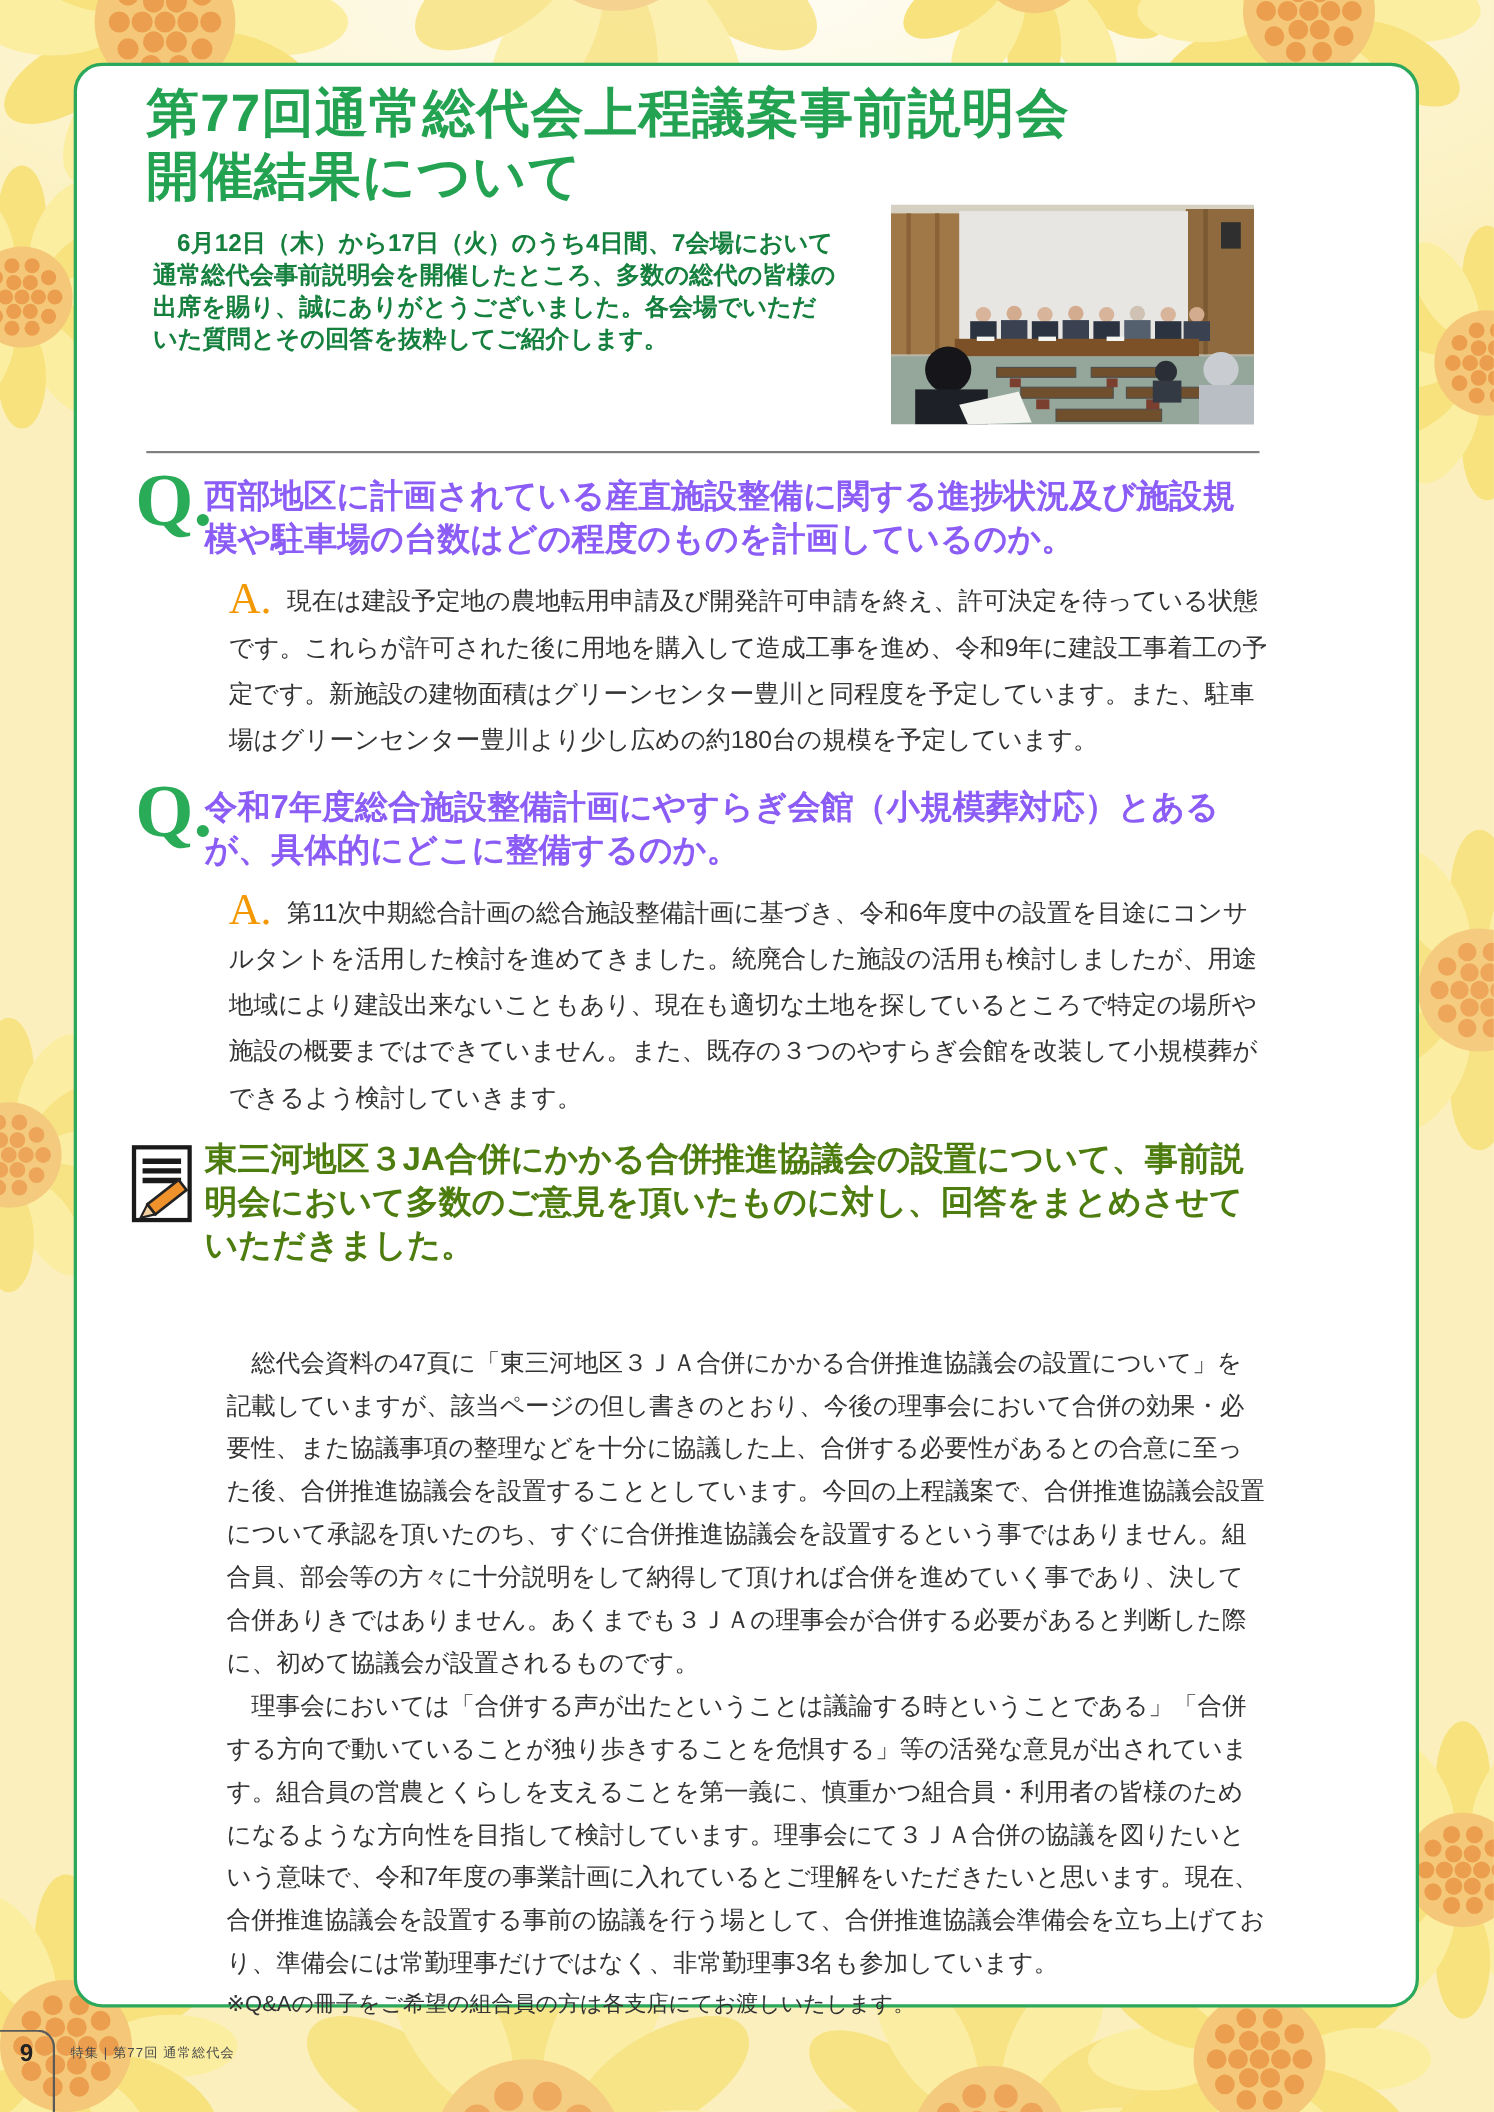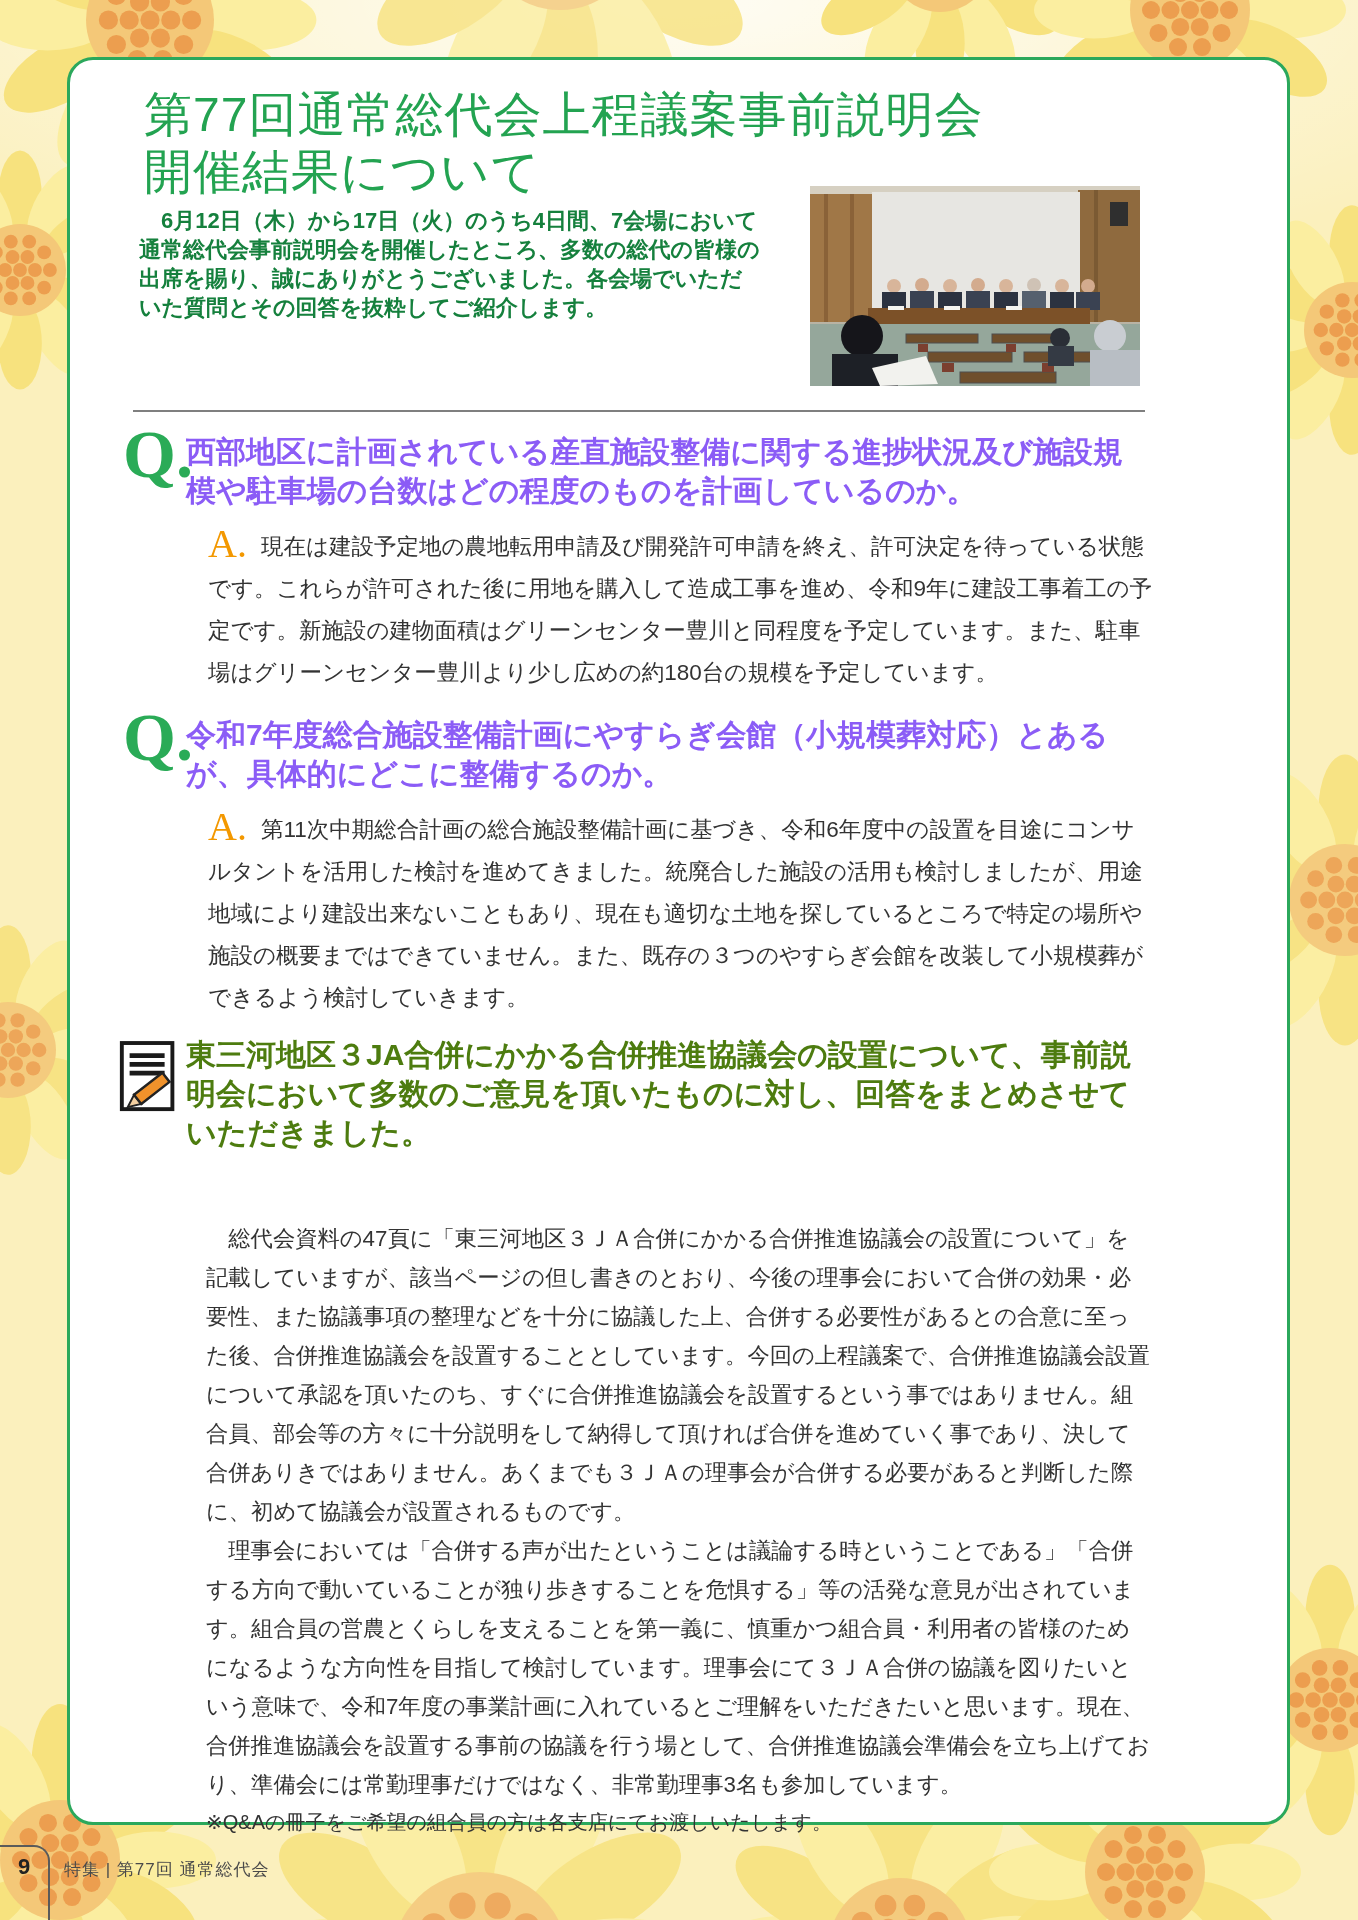--- a/index.html
+++ b/index.html
@@ -8,22 +8,22 @@
     font-family:"Liberation Sans","DejaVu Sans",sans-serif;
     background:#fbf0bd;
   }
   .bg{position:absolute;left:0;top:0;width:1358px;height:1920px;}
   .card{
     position:absolute;left:67px;top:57px;width:1223px;height:1768px;
     background:#ffffff;border:3px solid #2ba85c;border-radius:26px;
     box-sizing:border-box;
   }
   .title{
-    position:absolute;left:63px;top:15px;margin:11px;width:920px;
-    color:#23a351;font-size:48px;line-height:57px;font-weight:normal;letter-spacing:1px;
+    position:absolute;left:63px;top:15px;margin:0;width:920px;
+    color:#23a351;font-size:48px;line-height:57px;font-weight:bold;letter-spacing:1px;
   }
   .title span{display:block;}
   .intro{
     position:absolute;left:69px;top:146px;margin:0;width:625px;
     font-size:22px;line-height:29px;font-weight:bold;color:#15803d;
   }
   .photo{
     position:absolute;left:740px;top:126px;width:330px;height:200px;overflow:hidden;
   }
   .divider{position:absolute;left:63px;top:350px;width:1012px;height:2px;background:#7f7f7f;}
@@ -60,21 +60,21 @@
     position:absolute;left:-14px;top:1845px;width:62px;height:80px;
     border-top:2px solid #5a5a5a;border-right:2px solid #5a5a5a;
     border-top-right-radius:16px;
   }
   .footer-page{
     position:absolute;left:18px;top:1854px;
     font-size:22px;font-weight:bold;color:#222222;
   }
   .footer-label{
     position:absolute;left:64px;top:1858px;
-    font-size:17px;color:#4a4a4a;letter-spacing:1px;
+    font-size:12px;color:#4a4a4a;letter-spacing:1px;
   }
 </style>
 </head>
 <body>
 
 <svg class="bg" viewBox="0 0 1358 1920" aria-hidden="true">
   <defs>
     <g id="sf">
       <g>
         <ellipse transform="rotate(0)" cx="0" cy="-64" rx="19" ry="40" fill="#f7e27e"></ellipse>

